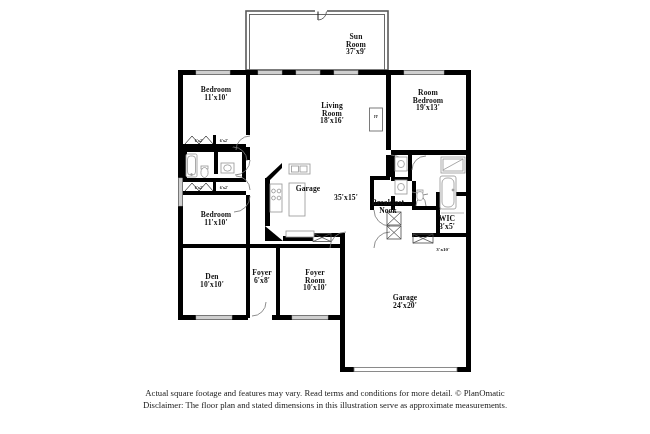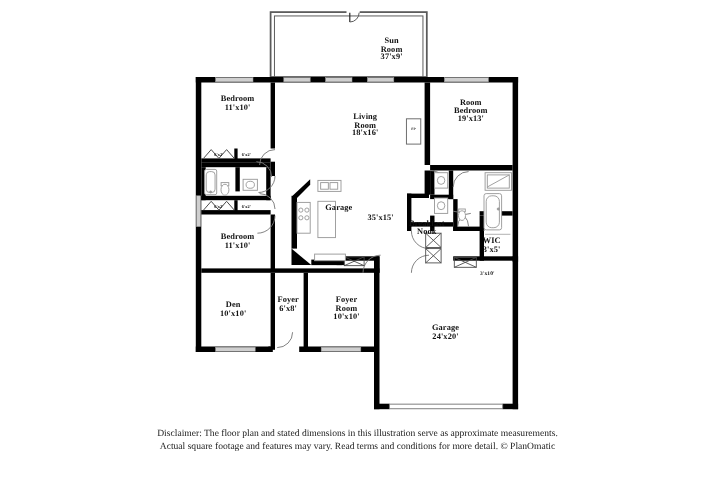--- a/index.html
+++ b/index.html
@@ -346,15 +346,15 @@
     </div>
     <div class="room-label lbl-xs" style="left: 199px; top: 139px; font-weight: bold;">6'x2'</div>
     <div class="room-label lbl-xs" style="left: 224px; top: 139px; font-weight: bold;">6'x2'</div>
     <div class="room-label lbl-xs" style="left: 199px; top: 186px; font-weight: bold;">6'x2'</div>
     <div class="room-label lbl-xs" style="left: 224px; top: 186px; font-weight: bold;">6'x2'</div>
     <div class="room-label lbl-sm" style="left: 443px; top: 247px; font-weight: bold;">3'x10'</div>
     <div class="room-label lbl-fp" style="left: 376px; top: 116px; font-weight: bold;">FP</div>
   </div>
 
 <div class="disclaimer" style="top:388px">
+  <div>Actual square footage and features may vary. Read terms and conditions for more detail. © PlanOmatic</div>
   <div>Disclaimer: The floor plan and stated dimensions in this illustration serve as approximate measurements.</div>
-  <div>Actual square footage and features may vary. Read terms and conditions for more detail. © PlanOmatic</div>
 </div>
 
 </body></html>

